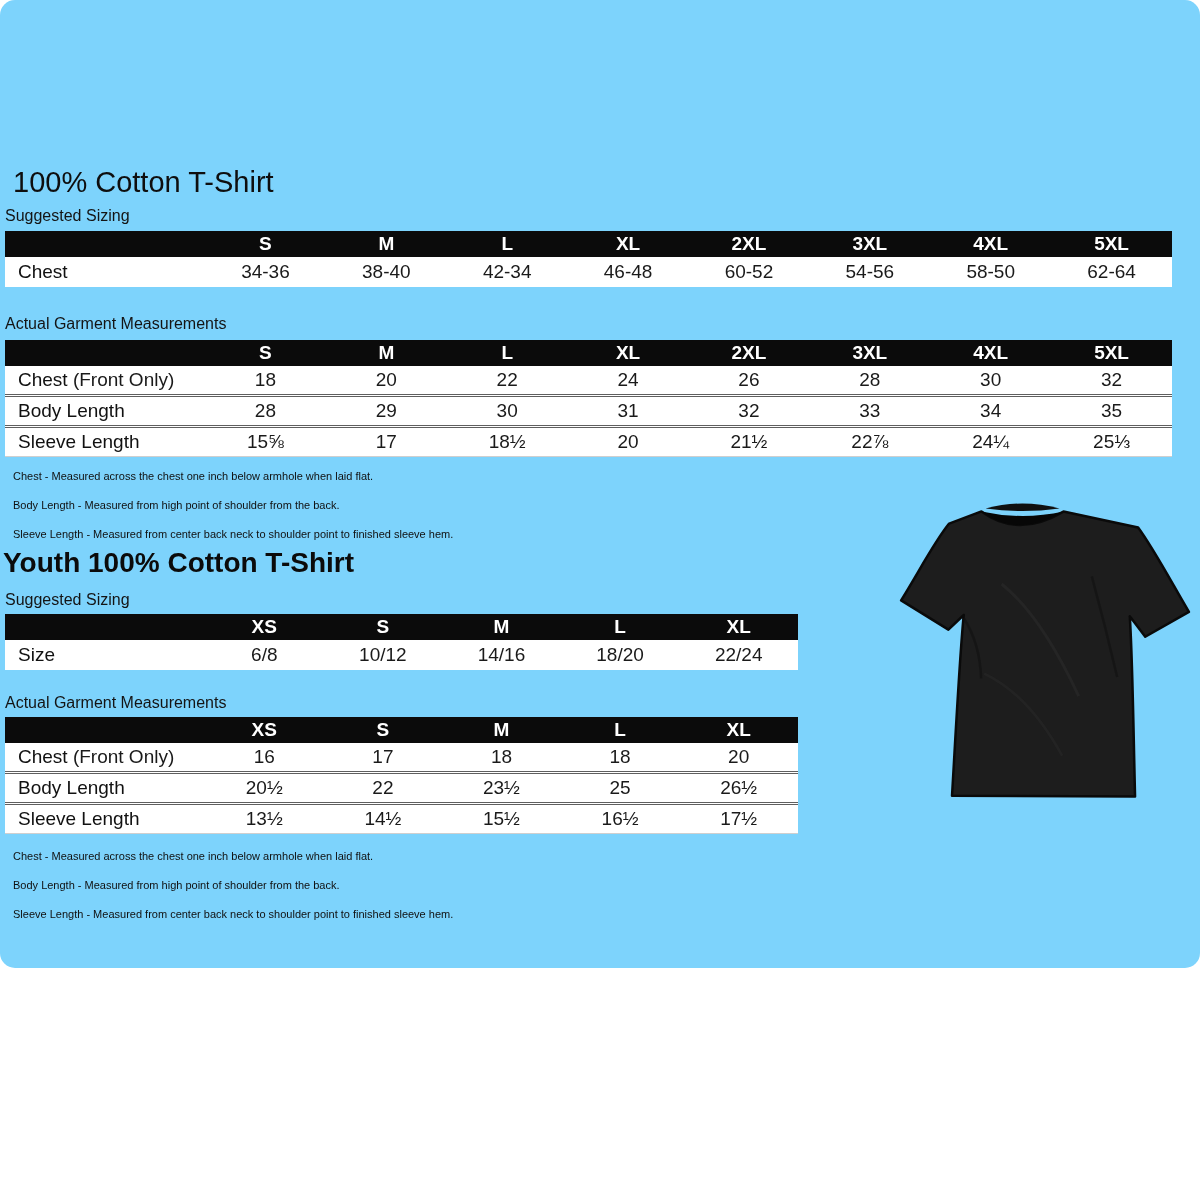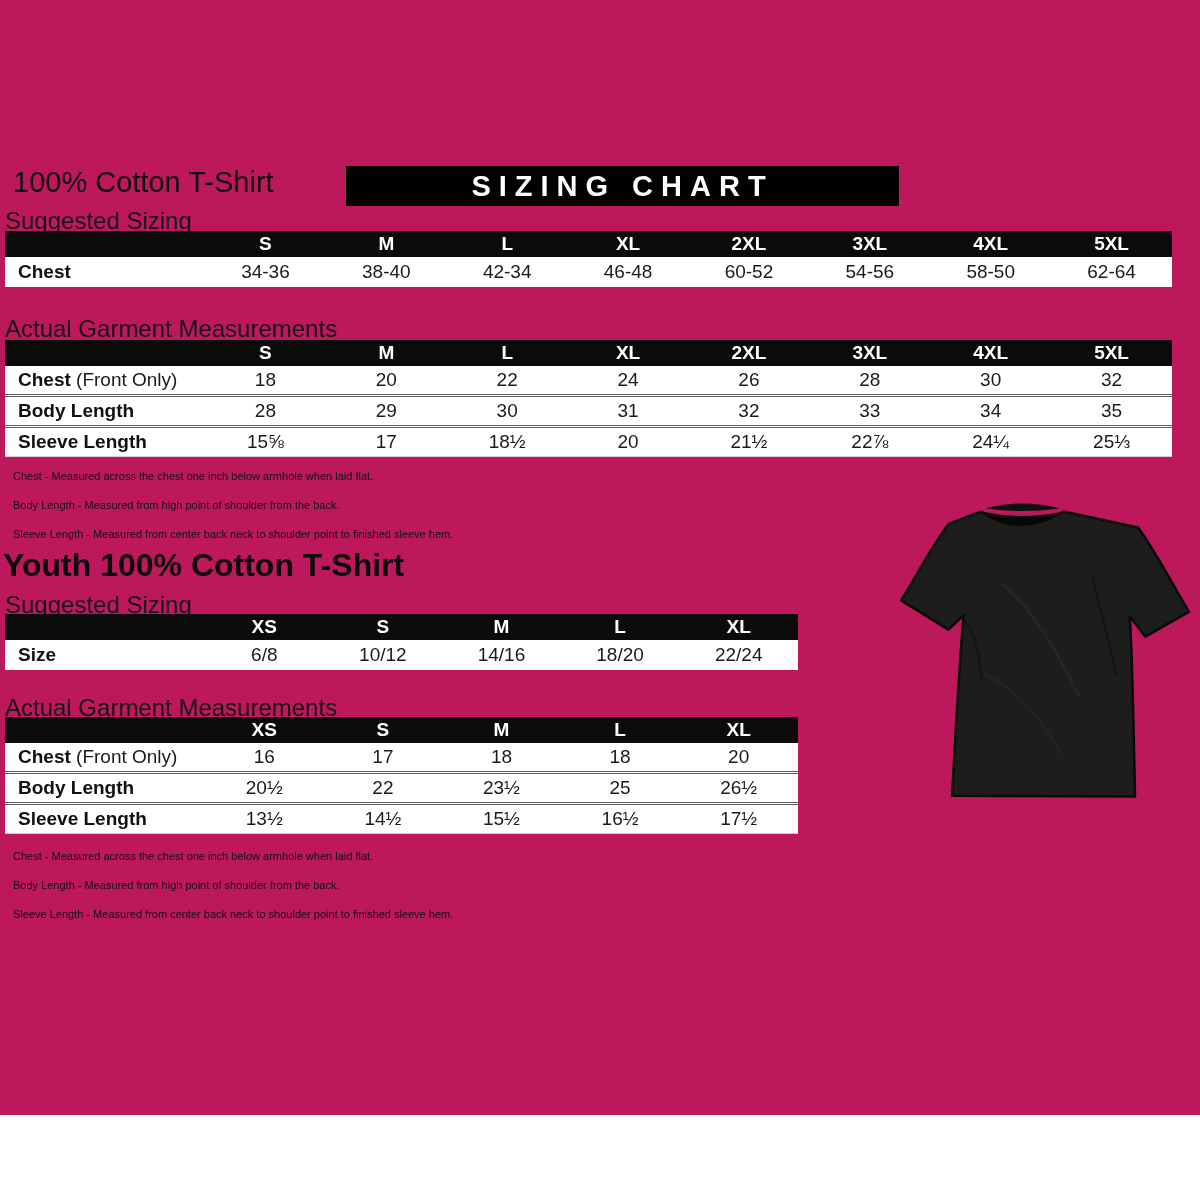--- a/index.html
+++ b/index.html
@@ -1,71 +1,68 @@
 <!DOCTYPE html>
 <html><head>
 <meta charset="utf-8">
 <style>
   html,body { margin:0; padding:0; background:#ffffff; }
   body { font-family:"Liberation Sans", sans-serif; }
   .canvas {
-    position:relative; width:1200px; height:1115px;
-    background:#be185d; overflow:hidden; color:#111;
+    position:relative; width:1200px; height:968px;
+    background:#7dd3fc; overflow:hidden; color:#111;border-radius:15px;
   }
   .main-title {
     position:absolute; left:13px; top:166px;
     font-size:29px; font-weight:400; color:#0e0e0e; white-space:nowrap;
   }
   .banner {
     position:absolute; left:346px; top:166px; width:553px; height:40px;
     background:#000; text-align:center;
   }
   .banner span {
     color:#fff; font-size:29px; font-weight:bold; letter-spacing:8px;
     line-height:41px; white-space:nowrap;
   }
   .sec-label {
-    position:absolute; left:5px; font-size:24px; color:#141414; white-space:nowrap;
+    position:absolute; left:5px; font-size:16px; color:#141414; white-space:nowrap;
   }
   .youth-title {
     position:absolute; left:3px; top:547px;
-    font-size:32px; font-weight:bold; color:#0b0b0b; white-space:nowrap;
+    font-size:28px; font-weight:bold; color:#0b0b0b; white-space:nowrap;
   }
   table.size-table {
     position:absolute; left:5px; border-collapse:collapse; table-layout:fixed;
   }
   table.size-table.adult { width:1167px; }
   table.size-table.youth { width:793px; }
   .size-table th {
     background:#0b0b0b; color:#ffffff; font-size:19px; font-weight:bold;
     height:26px; padding:0; text-align:center;
   }
   .size-table td {
     font-size:19px; color:#1a1a1a; height:28px; padding:0; text-align:center;
     background:#fff;
   }
   .size-table.sug td { height:30px; }
   .size-table td.label-col { text-align:left; padding-left:13px; }
-  .size-table td.label-col b { font-weight:bold; color:#111; }
+  .size-table td.label-col b { font-weight:normal; color:#111; }
   .size-table.meas tbody tr:not(:first-child) td { border-top:3px double #5f5f5f; }
   .size-table.meas tbody tr:last-child td { border-bottom:1px solid #cfcfcf;margin-top:38px; }
   .notes { position:absolute; left:13px; font-size:11px; color:#101010; line-height:29px; }
   .notes div { white-space:nowrap; }
   .tshirt { position:absolute; left:890px; top:495px; width:305px; height:315px; }
 </style>
 </head>
 <body>
 
 <div class="canvas">
 
   <div class="main-title">100% Cotton T-Shirt</div>
 
-  <div class="banner">
-    <span>SIZING CHART</span>
-  </div>
 
   <div class="sec-label" style="top:207px;">Suggested Sizing</div>
 
   <table class="size-table adult sug" style="top:231px;">
       <colgroup>
         <col style="width: 200px;">
         <col>
         <col>
         <col>
         <col>

